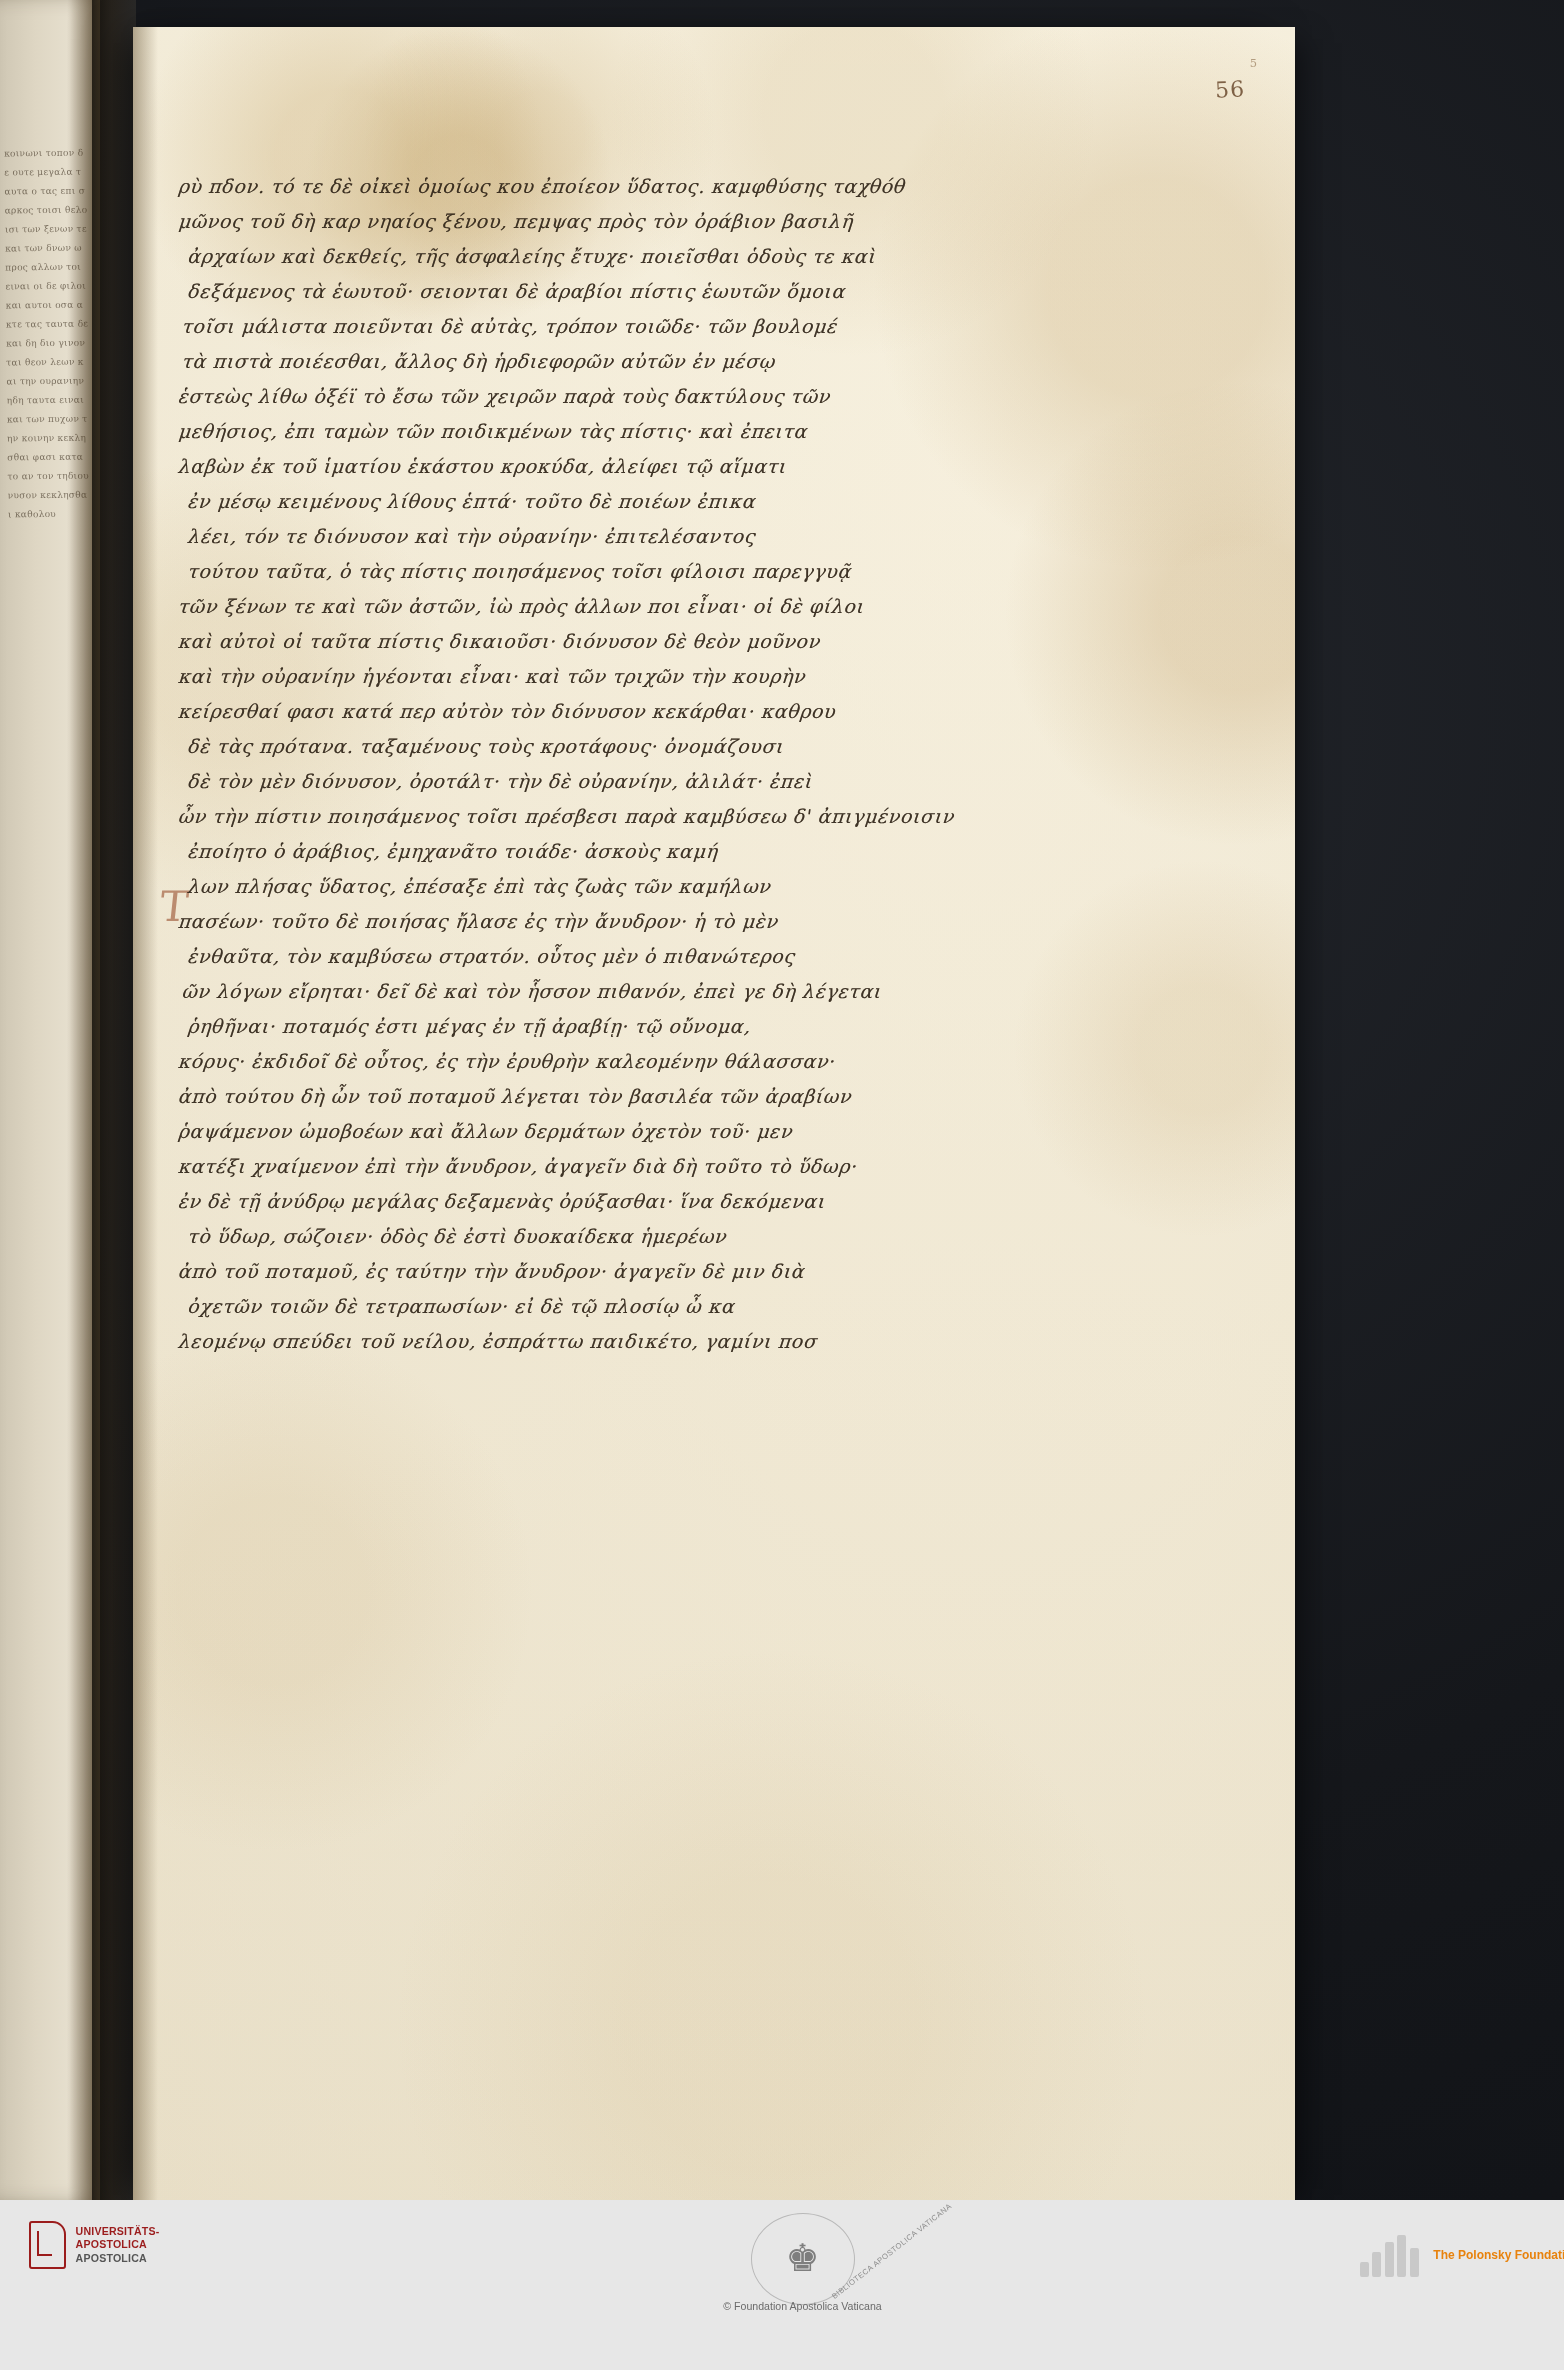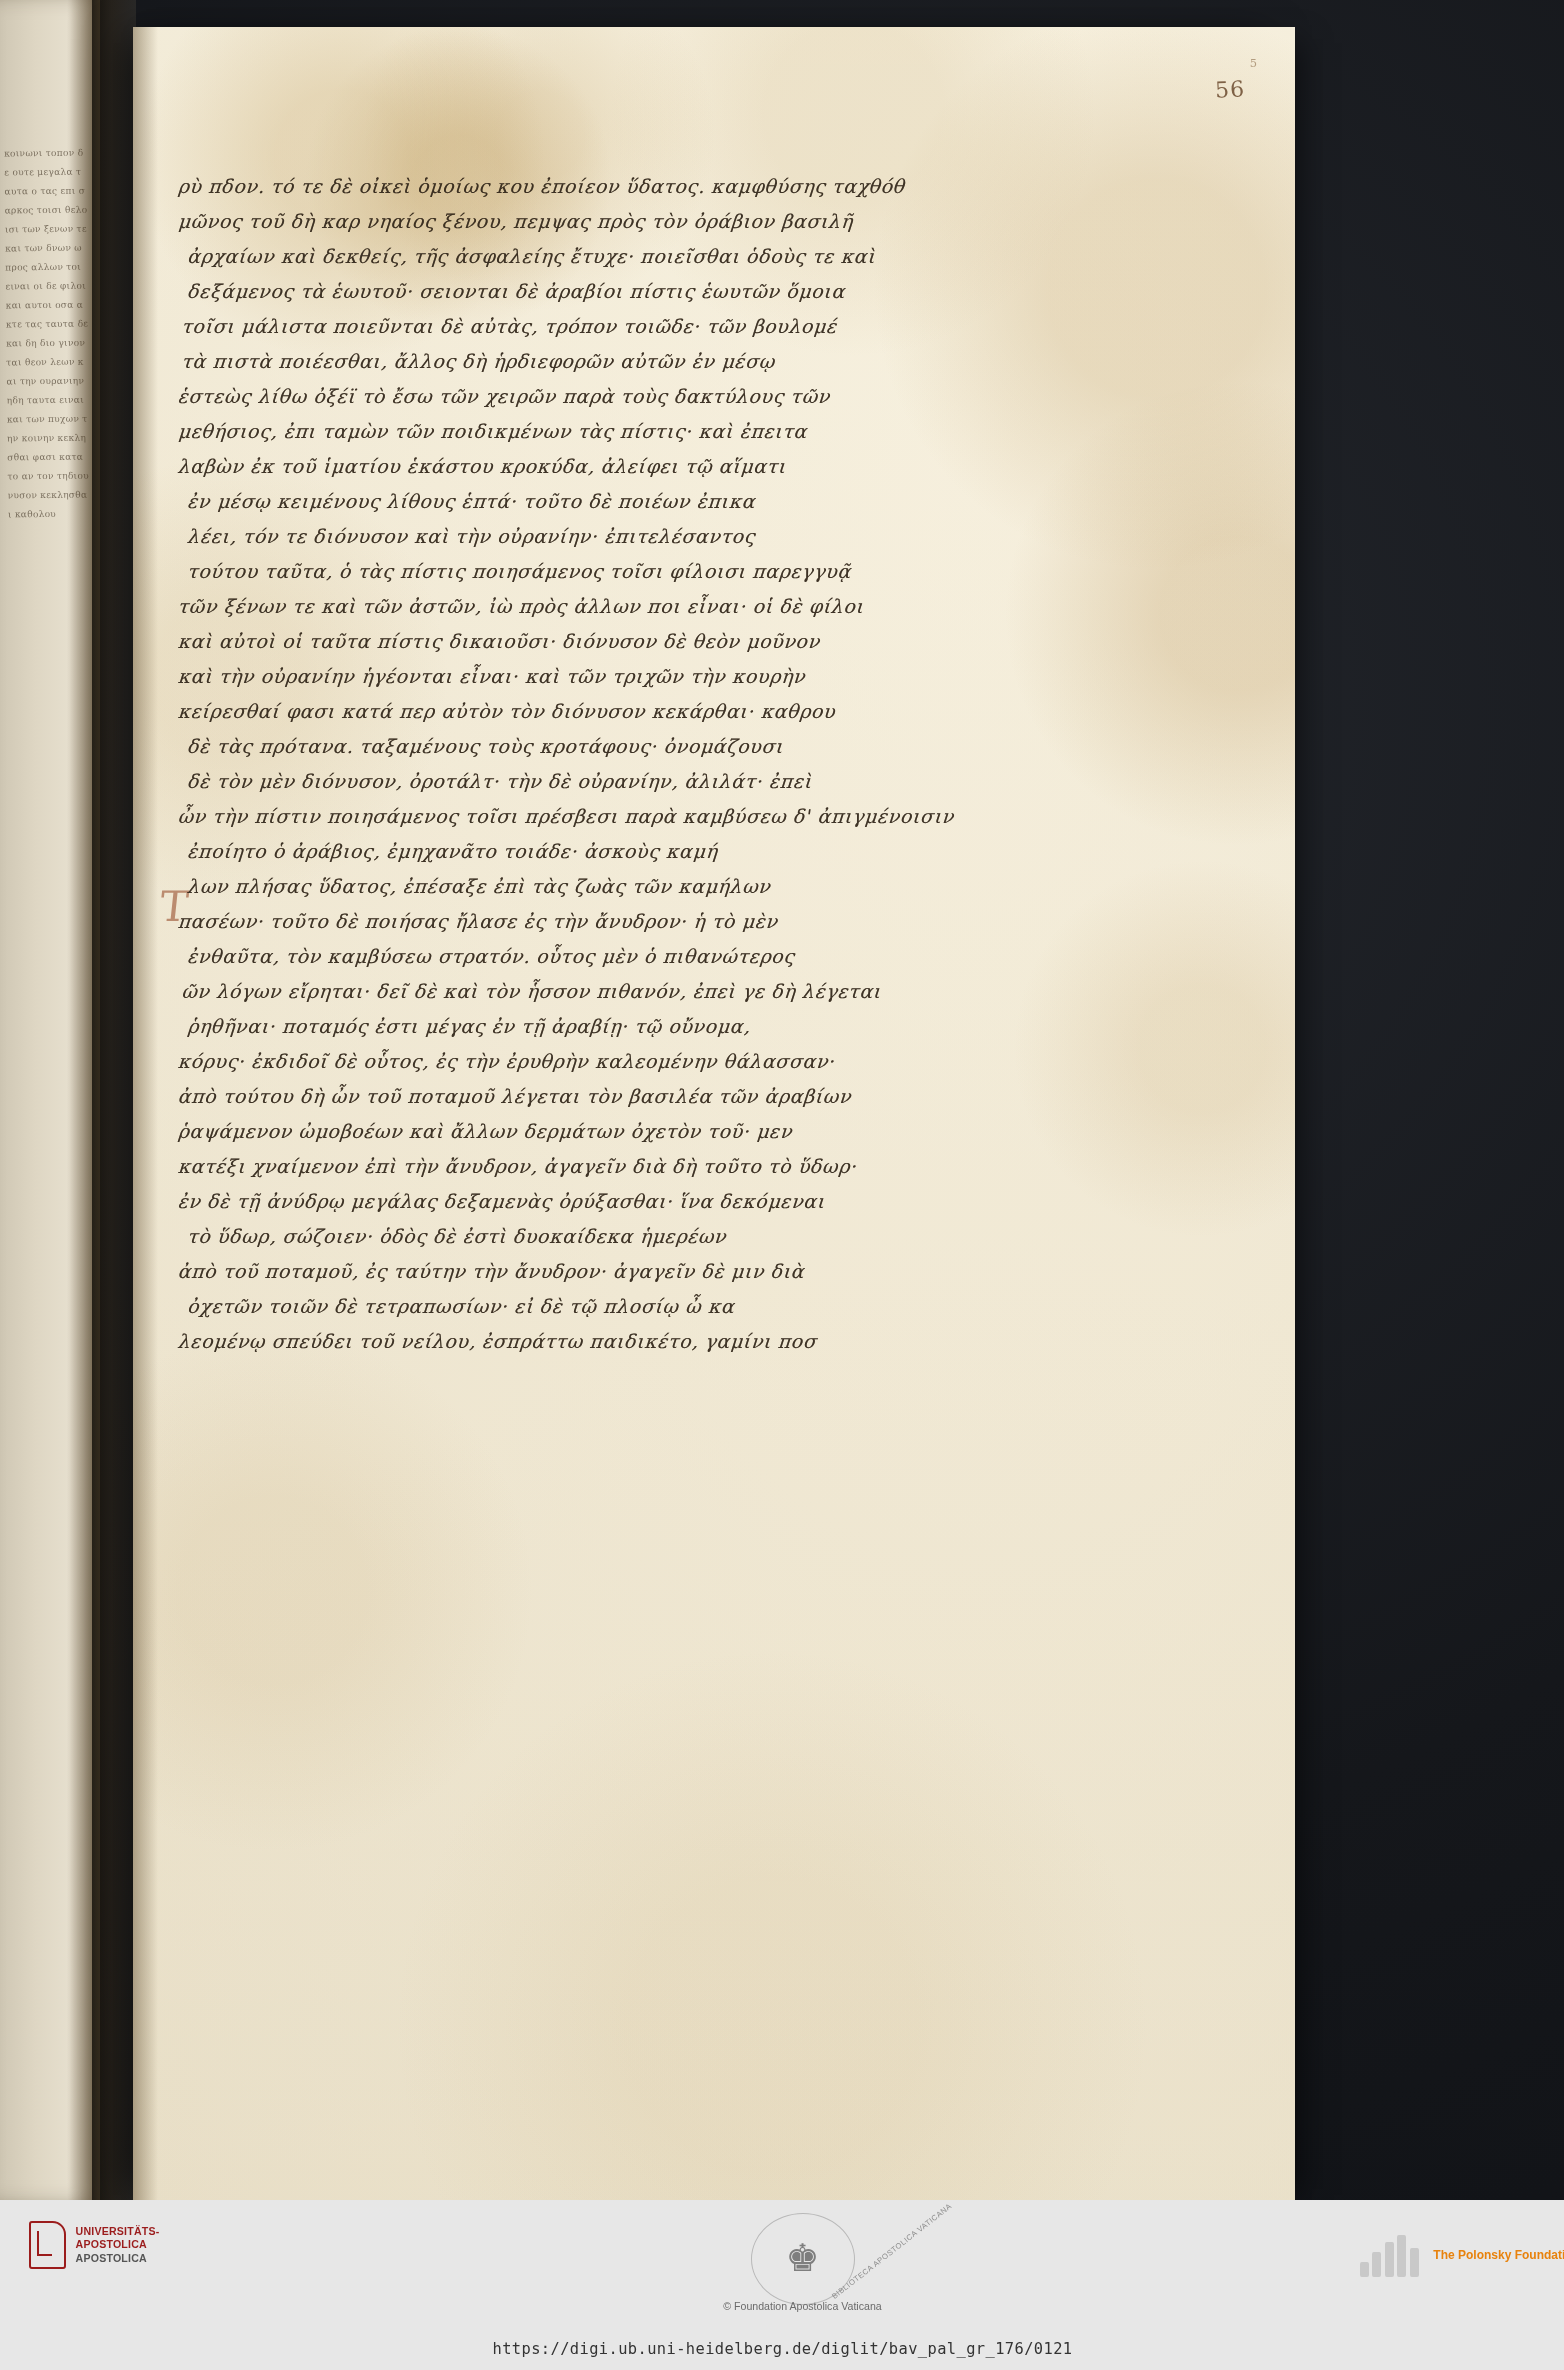--- a/index.html
+++ b/index.html
@@ -385,15 +385,14 @@
         <i style="left:12.5px;height:25px;"></i>
         <i style="left:25px;height:35px;"></i>
         <i style="left:37px;height:42px;"></i>
         <i style="left:50px;height:29px;"></i>
       </div>
       <div class="pol-label">The Polonsky Foundation</div>
     </div>
 
   </div>
 
-  <div class="credit-url">https://digi.ub.uni-heidelberg.de/diglit/bav_pal_gr_176/0121</div>
 </div>
 
 
 </body></html>

